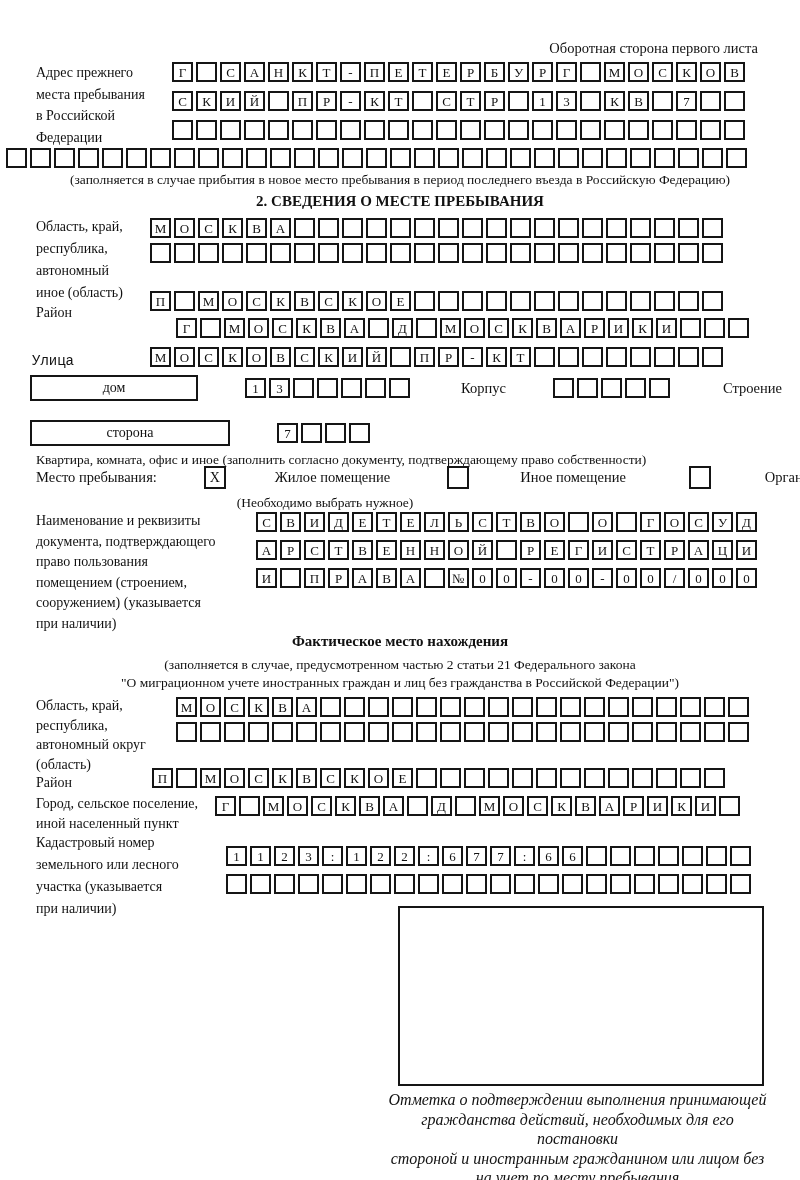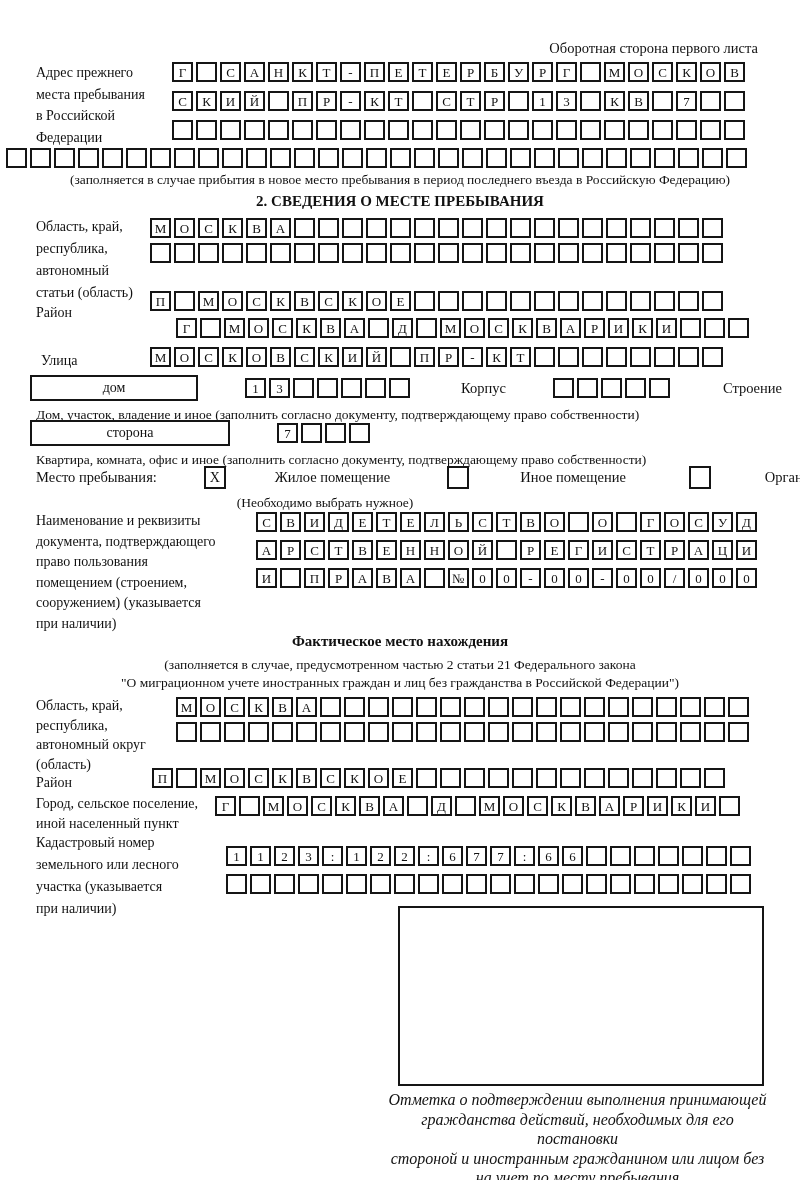--- a/index.html
+++ b/index.html
@@ -155,21 +155,21 @@
       <span class="cell"></span>
     </div>
   <div class="cap" style="top:172px;">(заполняется в случае прибытия в новое место пребывания в период последнего въезда в Российскую Федерацию)</div>
 
   <div class="ttl" style="top:193px;">2. СВЕДЕНИЯ О МЕСТЕ ПРЕБЫВАНИЯ</div>
 
   <div class="lbl" style="top:216px;left:36px;">
     <div>Область, край,</div>
     <div>республика,</div>
     <div>автономный</div>
-    <div>статьи (область)</div>
+    <div>иное (область)</div>
   </div>
   <div class="cellrow" style="top:218px;left:150px;">
       <span class="cell">М</span>
       <span class="cell">О</span>
       <span class="cell">С</span>
       <span class="cell">К</span>
       <span class="cell">В</span>
       <span class="cell">А</span>
       <span class="cell"></span>
       <span class="cell"></span>
@@ -265,21 +265,21 @@
       <span class="cell">А</span>
       <span class="cell">Р</span>
       <span class="cell">И</span>
       <span class="cell">К</span>
       <span class="cell">И</span>
       <span class="cell"></span>
       <span class="cell"></span>
       <span class="cell"></span>
     </div>
 
-  <div class="lbl" style="top:350px;left:41px;">Улица</div>
+  <div class="lbl" style="top:350px;left:32px;font-family:Liberation Mono, monospace;">Улица</div>
   <div class="cellrow" style="top:347px;left:150px;">
       <span class="cell">М</span>
       <span class="cell">О</span>
       <span class="cell">С</span>
       <span class="cell">К</span>
       <span class="cell">О</span>
       <span class="cell">В</span>
       <span class="cell">С</span>
       <span class="cell">К</span>
       <span class="cell">И</span>
@@ -320,21 +320,20 @@
         <span class="cell"></span>
       </div>
     <div class="inltxt" style="margin-left:14px;">Строение</div>
     <div class="cellrow" style="position:static;margin-left:8px;">
         <span class="cell">1</span>
         <span class="cell"></span>
         <span class="cell"></span>
         <span class="cell"></span>
       </div>
   </div>
-  <div class="lbl" style="top:404px;left:36px;font-size:13.5px;">Дом, участок, владение и иное (заполнить согласно документу, подтверждающему право собственности)</div>
 
   <div class="formline" style="top:420px;left:30px;">
     <div class="widebox" style="width:200px;">сторона</div>
     <div class="cellrow" style="position:static;margin-left:8px;">
         <span class="cell">7</span>
         <span class="cell"></span>
         <span class="cell"></span>
         <span class="cell"></span>
       </div>
   </div>

